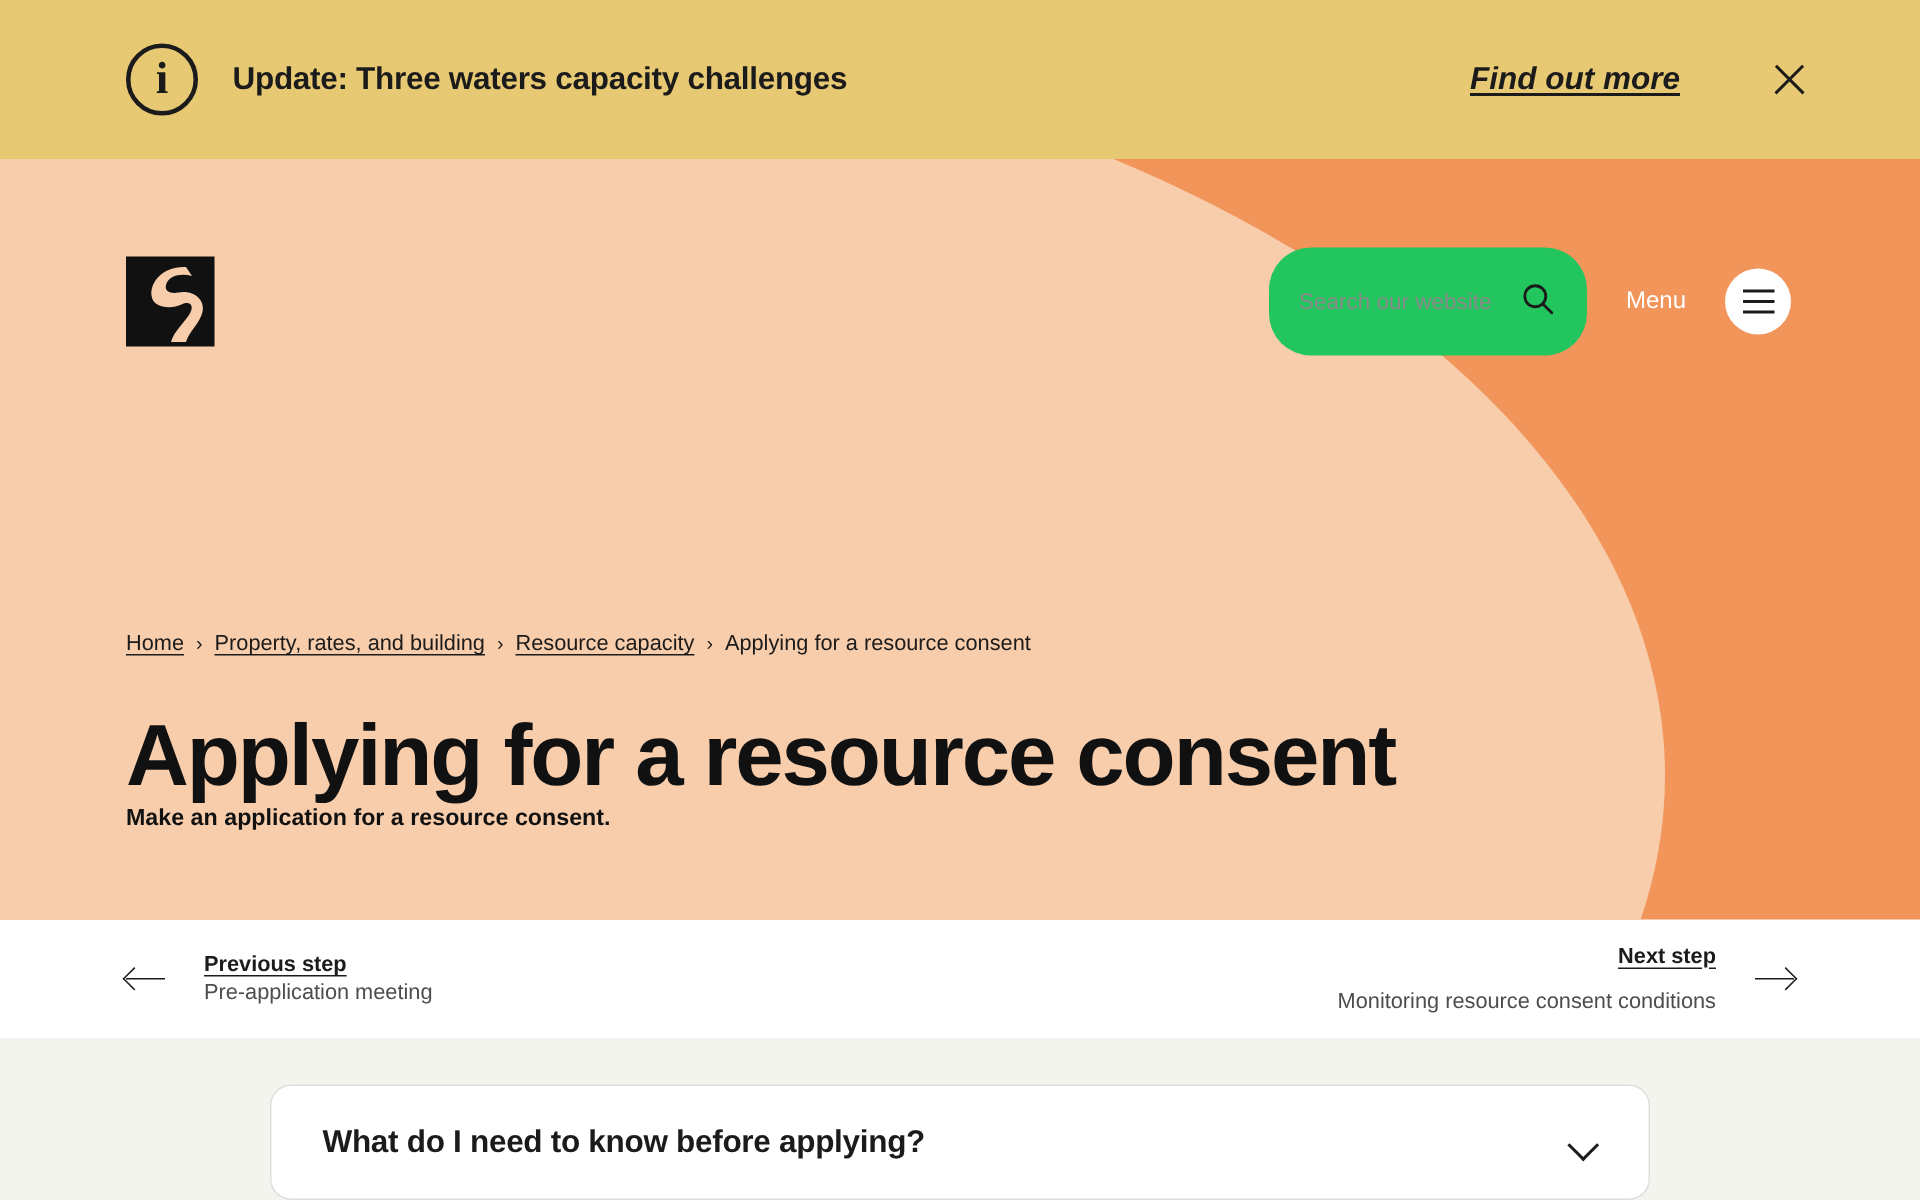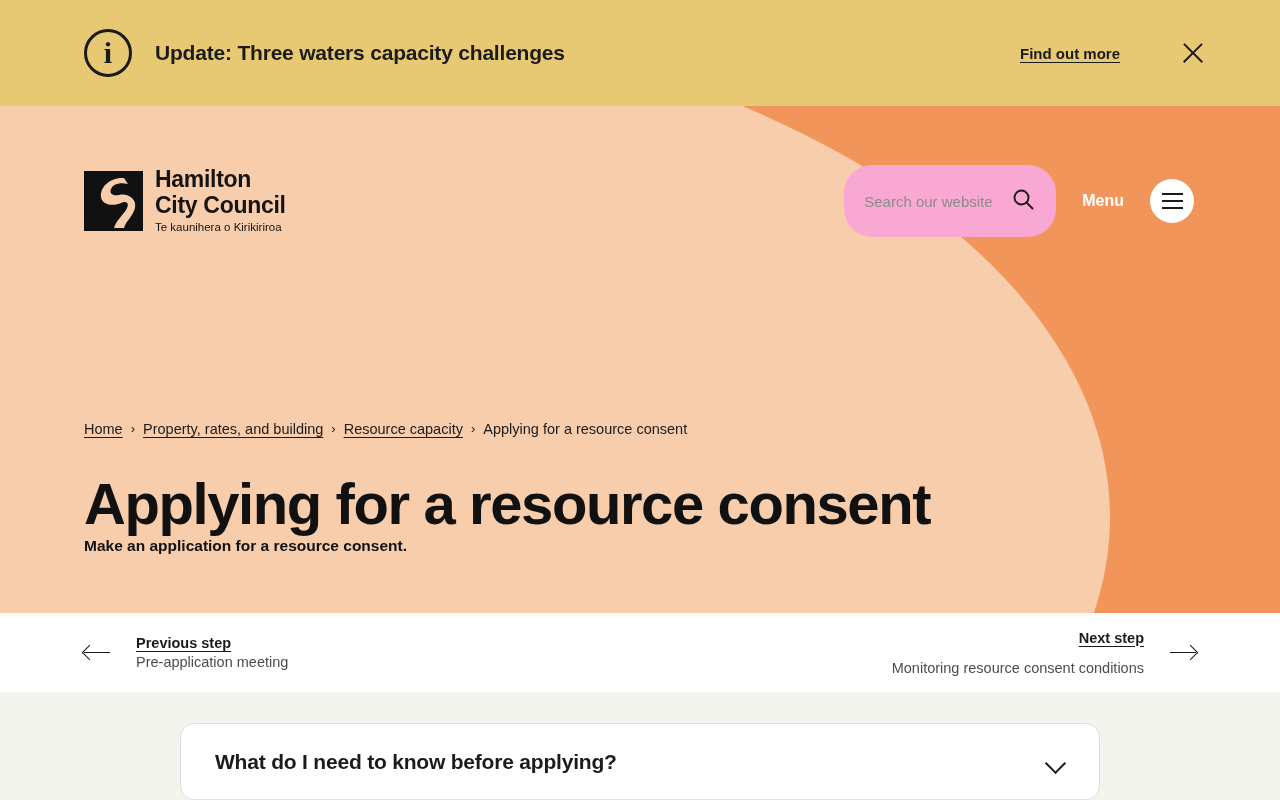--- a/index.html
+++ b/index.html
@@ -28,23 +28,24 @@
     font-family: "Liberation Serif", serif;
     font-size: 30px; font-weight: bold; color: #1b1b1b;
     line-height: 1;
   }
   .alert-title {
     font-size: 21px; font-weight: bold; color: #1b1b1b;
     letter-spacing: -0.2px;
   }
   .alert-right { display: flex; align-items: center; gap: 58px; }
   .find-out-more {
-    font-size: 15px; font-weight: bold; color: #1b1b1b;
+    font-size: 21px; font-weight: bold; color: #1b1b1b;
     text-decoration: underline; text-underline-offset: 3px;
     cursor: pointer;
+    font-style: italic;
   }
   .close-x {
     width: 30px; height: 30px; position: relative; cursor: pointer;
   }
   .close-x::before, .close-x::after {
     content: ""; position: absolute; left: 2px; top: 14px;
     width: 26px; height: 2.4px; background: #1b1b1b;
   }
   .close-x::before { transform: rotate(45deg); }
   .close-x::after  { transform: rotate(-45deg); }
@@ -82,32 +83,32 @@
     letter-spacing: -0.3px; display: block;
   }
   .logo-line2 { margin-top: 3px; }
   .logo-line3 {
     font-size: 11.5px; color: #141414; display: block; margin-top: 5px;
     letter-spacing: 0px;
   }
 
   .header-right { display: flex; align-items: center; gap: 26px; }
   .search-wrap {
-    width: 212px; height: 72px; background: #f9a8d4; border-radius: 28px;
+    width: 212px; height: 72px; background: #22c55e; border-radius: 28px;
     display: flex; align-items: center; justify-content: space-between;
     padding: 0 22px 0 20px;
   }
   .search-input {
     border: none; outline: none; background: transparent;
     font-family: "Liberation Sans", sans-serif;
     font-size: 15px; color: #444; width: 135px;
   }
   .search-input::placeholder { color: #8b8b8b; }
   .menu-label {
-    font-size: 16px; font-weight: bold; color: #ffffff; cursor: pointer;
+    font-size: 16px; font-weight: normal; color: #ffffff; cursor: pointer;
   }
   .menu-btn {
     width: 44px; height: 44px; background: #ffffff; border-radius: 50%;
     display: flex; flex-direction: column; align-items: center;
     justify-content: center; gap: 5px; cursor: pointer;
   }
   .menu-btn span { display: block; width: 21px; height: 2.2px; background: #1b1b1b; }
 
   .breadcrumb {
     position: absolute; top: 315px; left: 84px;
@@ -206,25 +207,20 @@
 
 <div class="hero">
   <div class="hero-blob"></div>
 
   <div class="header-row">
     <div class="logo">
       <div class="logo-mark">
         <svg width="59" height="60" viewBox="0 0 59 60" aria-hidden="true">
           <path d="M40 7 C26 6, 16 16, 17 26 C18 35, 31 35, 37 32 C43 29, 46 33, 42 39 C38 45, 32 50, 30 57 L40 57 C42 50, 49 45, 51 37 C53 28, 44 22, 35 24 C29 25, 25 23, 27 18 C29 13, 36 11, 44 13 Z" fill="#f8cdac"></path>
         </svg>
-      </div>
-      <div class="logo-text">
-        <span class="logo-line1">Hamilton</span>
-        <span class="logo-line2">City Council</span>
-        <span class="logo-line3">Te kaunihera o Kirikiriroa</span>
       </div>
     </div>
 
     <div class="header-right">
       <div class="search-wrap">
         <input class="search-input" type="text" placeholder="Search our website" style="">
         <span>
           <svg width="22" height="22" viewBox="0 0 22 22" aria-hidden="true">
             <circle cx="9.5" cy="9.5" r="7" fill="none" stroke="#1b1b1b" stroke-width="1.9"></circle>
             <line x1="14.6" y1="14.6" x2="20.5" y2="20.5" stroke="#1b1b1b" stroke-width="1.9" stroke-linecap="round"></line>

